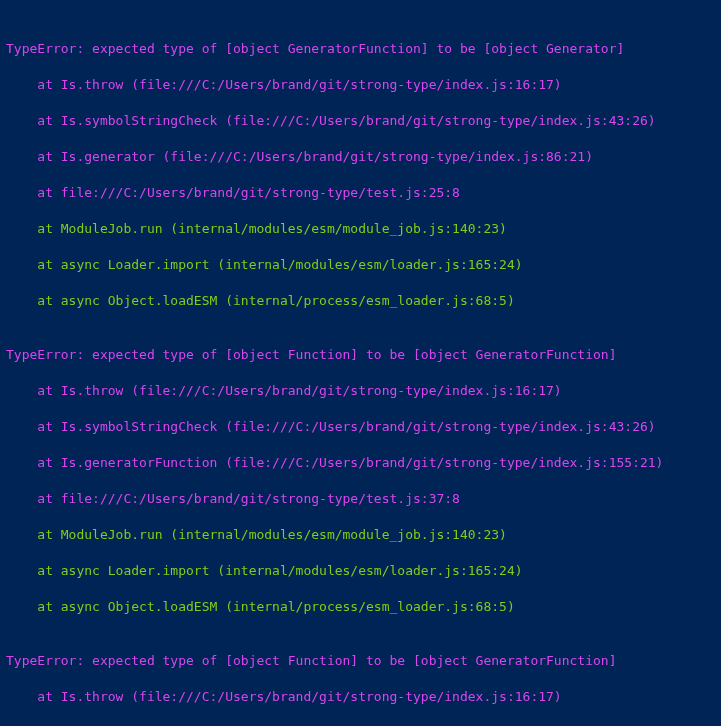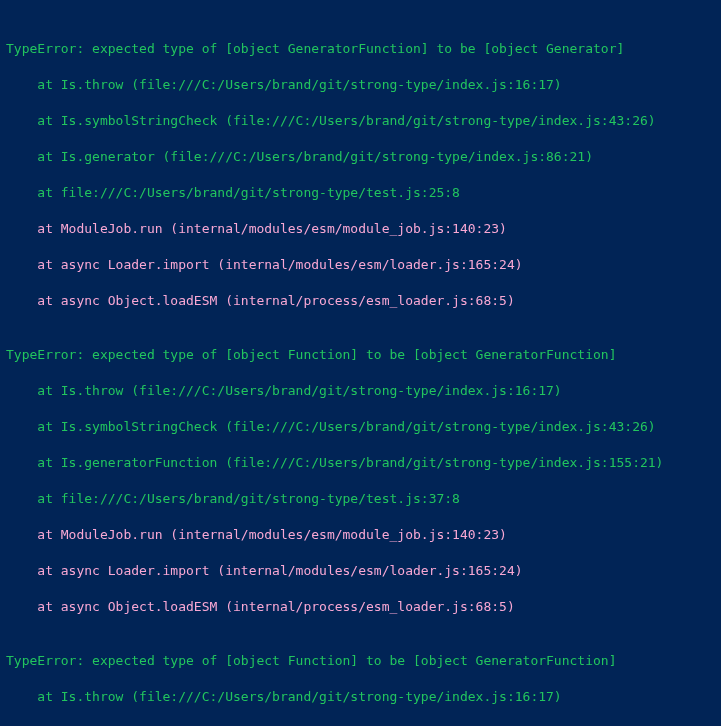--- a/index.html
+++ b/index.html
@@ -11,22 +11,22 @@
     overflow: hidden;
   }
   .console {
     font-family: Consolas, "Lucida Console", Menlo, monospace;
     font-size: 13px;
     line-height: 18px;
     white-space: pre;
     color: #cccccc;
     padding: 4px 0 4px 6px;
   }
-  .w { color: #22c55e; }
-  .g { color: #f9a8d4; text-align: center; }
+  .w { color: #d946ef; }
+  .g { color: #84cc16; text-align: center; }
 </style>
 </head>
 <body>
 
 <div class="console">
 
 <span class="w">TypeError: expected type of [object GeneratorFunction] to be [object Generator]</span>
 
 <span class="w">    at Is.throw (file:///C:/Users/brand/git/strong-type/index.js:16:17)</span>
 

